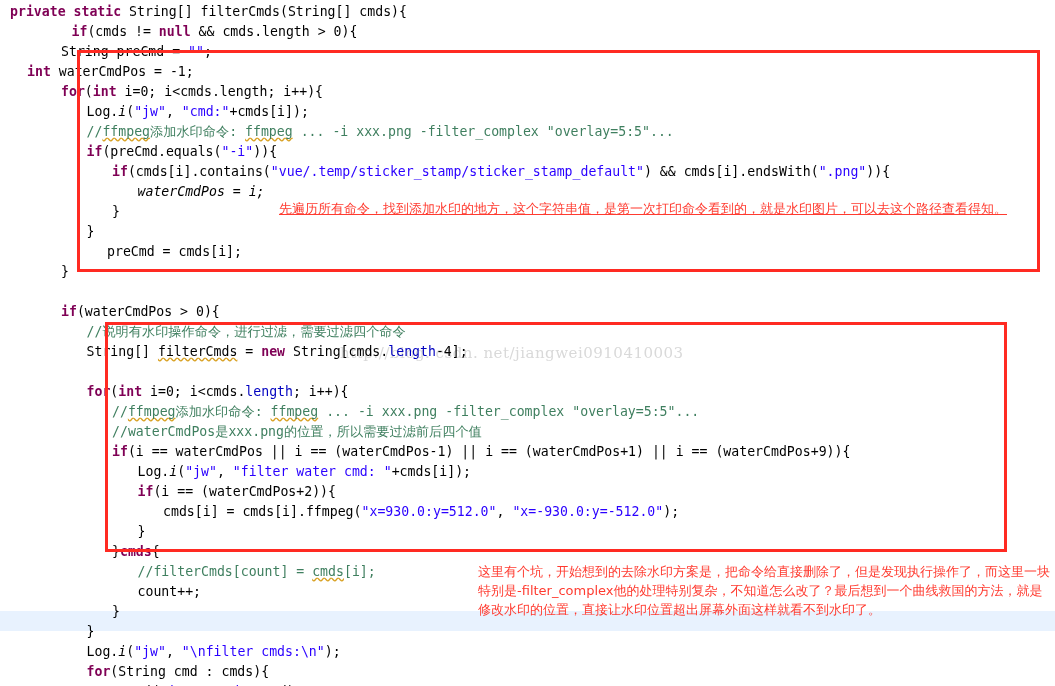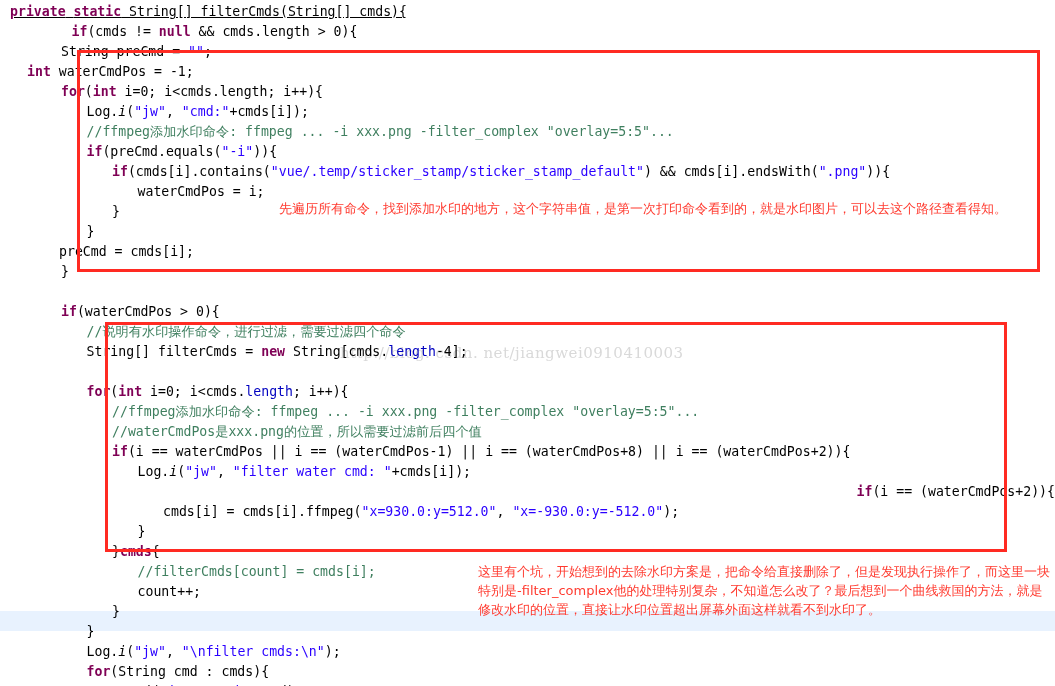--- a/index.html
+++ b/index.html
@@ -36,21 +36,21 @@
   }
   .code-line .txt { padding-left: 10px; display: inline-block; }
 
   
   .kw   { color: #7F0055; font-weight: bold; }
   .str  { color: #2A00FF; }
   .cmt  { color: #3F7F5F; }
   .pln  { color: #000000; }
   .fld  { color: #0000C0; }
   .mth  { color: #000000; font-style: italic; }
-  .sq   { text-decoration-style: wavy;
+  .sq   { text-decoration: underline; text-decoration-style: wavy;
           text-decoration-color: #d8a020; text-decoration-skip-ink: none; }
 
   
   .hl-band {
     position: absolute;
     left: 0;
     width: 1055px;
     height: 20px;
     background: #E8F2FE;
   }
@@ -83,51 +83,51 @@
     white-space: pre;
   }
 </style>
 </head>
 <body>
 
 <div id="code-surface">
 
 <div class="hl-band" style="top: 611px; background: rgb(232, 242, 254);"></div>
     <div class="watermark" style="left: 340px; top: 344px; color: rgb(217, 217, 217);">http://blog. csdn. net/jiangwei0910410003</div>
-    <div class="code-line" style="top: 2px;"><span class="txt" style="padding-left: 10px; text-decoration: underline;"><span class="kw">private</span><span class="pln"> </span><span class="kw">static</span><span class="pln"> String[] filterCmds(String[] cmds){</span></span></div>
+    <div class="code-line" style="top: 2px;"><span class="txt" style="padding-left: 10px;"><span class="kw">private</span><span class="pln"> </span><span class="kw">static</span><span class="pln"> String[] filterCmds(String[] cmds){</span></span></div>
     <div class="code-line" style="top: 22px; margin-left: 36px;"><span class="txt" style="padding-left: 35.5px;"><span class="kw">if</span><span class="pln">(cmds != </span><span class="kw">null</span><span class="pln"> &amp;&amp; cmds.length &gt; 0){</span></span></div>
     <div class="code-line" style="top: 42px;"><span class="txt" style="padding-left: 61px;"><span class="pln">String preCmd = </span><span class="str">""</span><span class="pln">;</span></span></div>
     <div class="code-line" style="top: 62px;"><span class="txt" style="padding-left: 27px;"><span class="kw">int</span><span class="pln"> waterCmdPos = -1;</span></span></div>
     <div class="code-line" style="top: 82px;"><span class="txt" style="padding-left: 61px;"><span class="kw">for</span><span class="pln">(</span><span class="kw">int</span><span class="pln"> i=0; i&lt;cmds.length; i++){</span></span></div>
     <div class="code-line" style="top: 102px;"><span class="txt" style="padding-left: 86.5px;"><span class="pln">Log.</span><span class="mth">i</span><span class="pln">(</span><span class="str">"jw"</span><span class="pln">, </span><span class="str">"cmd:"</span><span class="pln">+cmds[i]);</span></span></div>
     <div class="code-line" style="top: 122px;"><span class="txt" style="padding-left: 86.5px;"><span class="cmt">//</span><span class="cmt sq">ffmpeg</span><span class="cmt">添加水印命令: </span><span class="cmt sq">ffmpeg</span><span class="cmt"> ... -i xxx.png -filter_complex "overlay=5:5"...</span></span></div>
     <div class="code-line" style="top: 142px;"><span class="txt" style="padding-left: 86.5px;"><span class="kw">if</span><span class="pln">(preCmd.equals(</span><span class="str">"-i"</span><span class="pln">)){</span></span></div>
     <div class="code-line" style="top: 162px;"><span class="txt" style="padding-left: 112px;"><span class="kw">if</span><span class="pln">(cmds[i].contains(</span><span class="str">"vue/.temp/sticker_stamp/sticker_stamp_default"</span><span class="pln">) &amp;&amp; cmds[i].endsWith(</span><span class="str">".png"</span><span class="pln">)){</span></span></div>
-    <div class="code-line" style="top: 182px;"><span class="txt" style="padding-left: 137.5px;"><span class="pln">waterCmdPos = i;</span></span></div>
+    <div class="code-line" style="top: 182px;"><span class="txt" style="padding-left: 137.5px; font-style: italic;"><span class="pln">waterCmdPos = i;</span></span></div>
     <div class="code-line" style="top: 202px;"><span class="txt" style="padding-left: 112px;"><span class="pln">}</span></span></div>
     <div class="code-line" style="top: 222px;"><span class="txt" style="padding-left: 86.5px;"><span class="pln">}</span></span></div>
-    <div class="code-line" style="top: 242px;"><span class="txt" style="padding-left: 59px;"><span class="pln">preCmd = cmds[i];</span></span></div>
+    <div class="code-line" style="top: 242px;"><span class="txt" style="padding-left: 107px;"><span class="pln">preCmd = cmds[i];</span></span></div>
     <div class="code-line" style="top: 262px;"><span class="txt" style="padding-left: 61px;"><span class="pln">}</span></span></div>
     <div class="code-line" style="top: 282px;"><span class="txt" style="padding-left: 10px;"><span class="pln"></span></span></div>
     <div class="code-line" style="top: 302px;"><span class="txt" style="padding-left: 61px;"><span class="kw">if</span><span class="pln">(waterCmdPos &gt; 0){</span></span></div>
     <div class="code-line" style="top: 322px;"><span class="txt" style="padding-left: 86.5px;"><span class="cmt">//说明有水印操作命令，进行过滤，需要过滤四个命令</span></span></div>
     <div class="code-line" style="top: 342px;"><span class="txt" style="padding-left: 86.5px;"><span class="pln">String[] </span><span class="pln sq">filterCmds</span><span class="pln"> = </span><span class="kw">new</span><span class="pln"> String[cmds.</span><span class="fld">length</span><span class="pln">-4];</span></span></div>
     <div class="code-line" style="top: 382px;"><span class="txt" style="padding-left: 86.5px;"><span class="kw">for</span><span class="pln">(</span><span class="kw">int</span><span class="pln"> i=0; i&lt;cmds.</span><span class="fld">length</span><span class="pln">; i++){</span></span></div>
     <div class="code-line" style="top: 402px;"><span class="txt" style="padding-left: 112px;"><span class="cmt">//</span><span class="cmt sq">ffmpeg</span><span class="cmt">添加水印命令: </span><span class="cmt sq">ffmpeg</span><span class="cmt"> ... -i xxx.png -filter_complex "overlay=5:5"...</span></span></div>
     <div class="code-line" style="top: 422px;"><span class="txt" style="padding-left: 112px;"><span class="cmt">//waterCmdPos是xxx.png的位置，所以需要过滤前后四个值</span></span></div>
-    <div class="code-line" style="top: 442px;"><span class="txt" style="padding-left: 112px;"><span class="kw">if</span><span class="pln">(i == waterCmdPos || i == (waterCmdPos-1) || i == (waterCmdPos+8) || i == (waterCmdPos+2)){</span></span></div>
+    <div class="code-line" style="top: 442px;"><span class="txt" style="padding-left: 112px;"><span class="kw">if</span><span class="pln">(i == waterCmdPos || i == (waterCmdPos-1) || i == (waterCmdPos+1) || i == (waterCmdPos+9)){</span></span></div>
     <div class="code-line" style="top: 462px;"><span class="txt" style="padding-left: 137.5px;"><span class="pln">Log.</span><span class="mth">i</span><span class="pln">(</span><span class="str">"jw"</span><span class="pln">, </span><span class="str">"filter water cmd: "</span><span class="pln">+cmds[i]);</span></span></div>
-    <div class="code-line" style="top: 482px; text-align: right;"><span class="txt" style="padding-left: 137.5px;"><span class="kw">if</span><span class="pln">(i == (waterCmdPos+2)){</span></span></div>
+    <div class="code-line" style="top: 482px;"><span class="txt" style="padding-left: 137.5px;"><span class="kw">if</span><span class="pln">(i == (waterCmdPos+2)){</span></span></div>
     <div class="code-line" style="top: 502px;"><span class="txt" style="padding-left: 163px;"><span class="pln">cmds[i] = cmds[i].ffmpeg(</span><span class="str">"x=930.0:y=512.0"</span><span class="pln">, </span><span class="str">"x=-930.0:y=-512.0"</span><span class="pln">);</span></span></div>
     <div class="code-line" style="top: 522px;"><span class="txt" style="padding-left: 137.5px;"><span class="pln">}</span></span></div>
     <div class="code-line" style="top: 542px;"><span class="txt" style="padding-left: 112px;"><span class="pln">}</span><span class="kw">cmds</span><span class="pln">{</span></span></div>
     <div class="code-line" style="top: 562px;"><span class="txt" style="padding-left: 137.5px;"><span class="cmt">//filterCmds[count] = </span><span class="cmt sq">cmds</span><span class="cmt">[i];</span></span></div>
     <div class="code-line" style="top: 582px;"><span class="txt" style="padding-left: 137.5px;"><span class="pln">count++;</span></span></div>
     <div class="code-line" style="top: 602px;"><span class="txt" style="padding-left: 112px;"><span class="pln">}</span></span></div>
     <div class="code-line" style="top: 622px;"><span class="txt" style="padding-left: 86.5px;"><span class="pln">}</span></span></div>
     <div class="code-line" style="top: 642px;"><span class="txt" style="padding-left: 86.5px;"><span class="pln">Log.</span><span class="mth">i</span><span class="pln">(</span><span class="str">"jw"</span><span class="pln">, </span><span class="str">"\nfilter cmds:\n"</span><span class="pln">);</span></span></div>
     <div class="code-line" style="top: 662px;"><span class="txt" style="padding-left: 86.5px;"><span class="kw">for</span><span class="pln">(String cmd : cmds){</span></span></div>
     <div class="code-line" style="top: 682px;"><span class="txt" style="padding-left: 112px;"><span class="pln">Log.</span><span class="mth">i</span><span class="pln">(</span><span class="str">"jw"</span><span class="pln">, </span><span class="str">"cmd:"</span><span class="pln">+cmd);</span></span></div>
     <div class="red-box" style="left: 77px; top: 50px; width: 963px; height: 222px; border-color: rgb(255, 42, 34);"></div>
     <div class="red-box" style="left: 105px; top: 322px; width: 902px; height: 230px; border-color: rgb(255, 42, 34);"></div>
-    <div class="red-note" style="left: 279px; top: 199px; width: 770px; color: rgb(255, 59, 48);">先遍历所有命令，找到添加水印的地方，这个字符串值，是第一次打印命令看到的，就是水印图片，可以去这个路径查看得知。</div>
+    <div class="red-note" style="left: 279px; top: 199px; width: 770px; color: rgb(255, 59, 48); text-decoration: underline;">先遍历所有命令，找到添加水印的地方，这个字符串值，是第一次打印命令看到的，就是水印图片，可以去这个路径查看得知。</div>
     <div class="red-note" style="left: 478px; top: 562px; width: 577px; color: rgb(255, 59, 48);">这里有个坑，开始想到的去除水印方案是，把命令给直接删除了，但是发现执行操作了，而这里一块特别是-filter_complex他的处理特别复杂，不知道怎么改了？最后想到一个曲线救国的方法，就是修改水印的位置，直接让水印位置超出屏幕外面这样就看不到水印了。</div>
   </div>
 
 </body></html>

